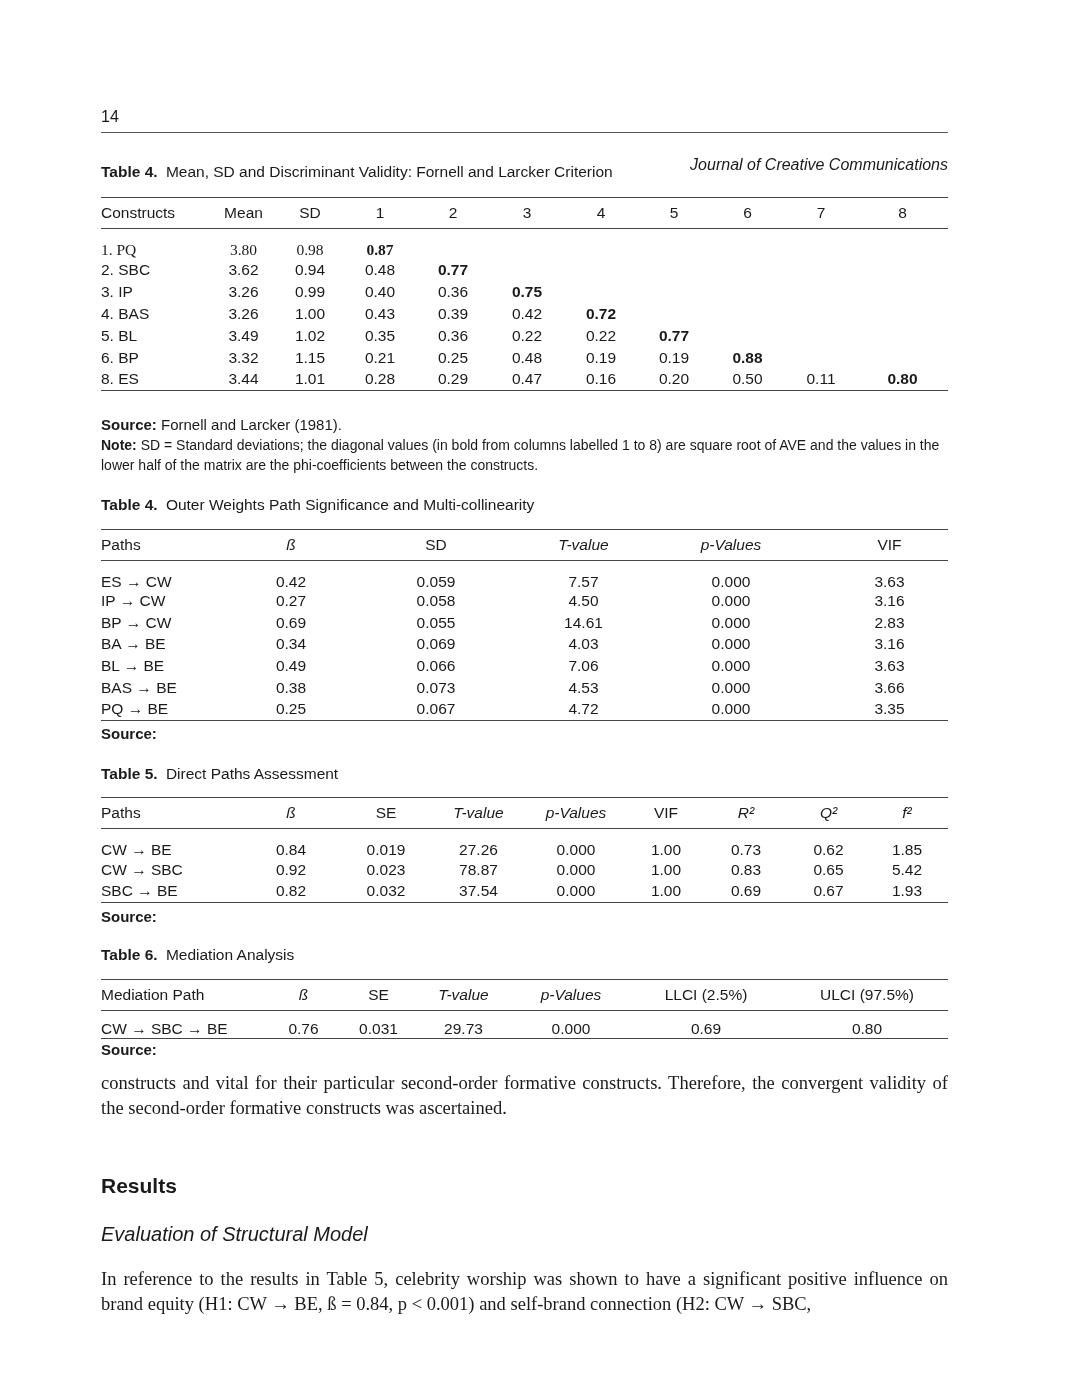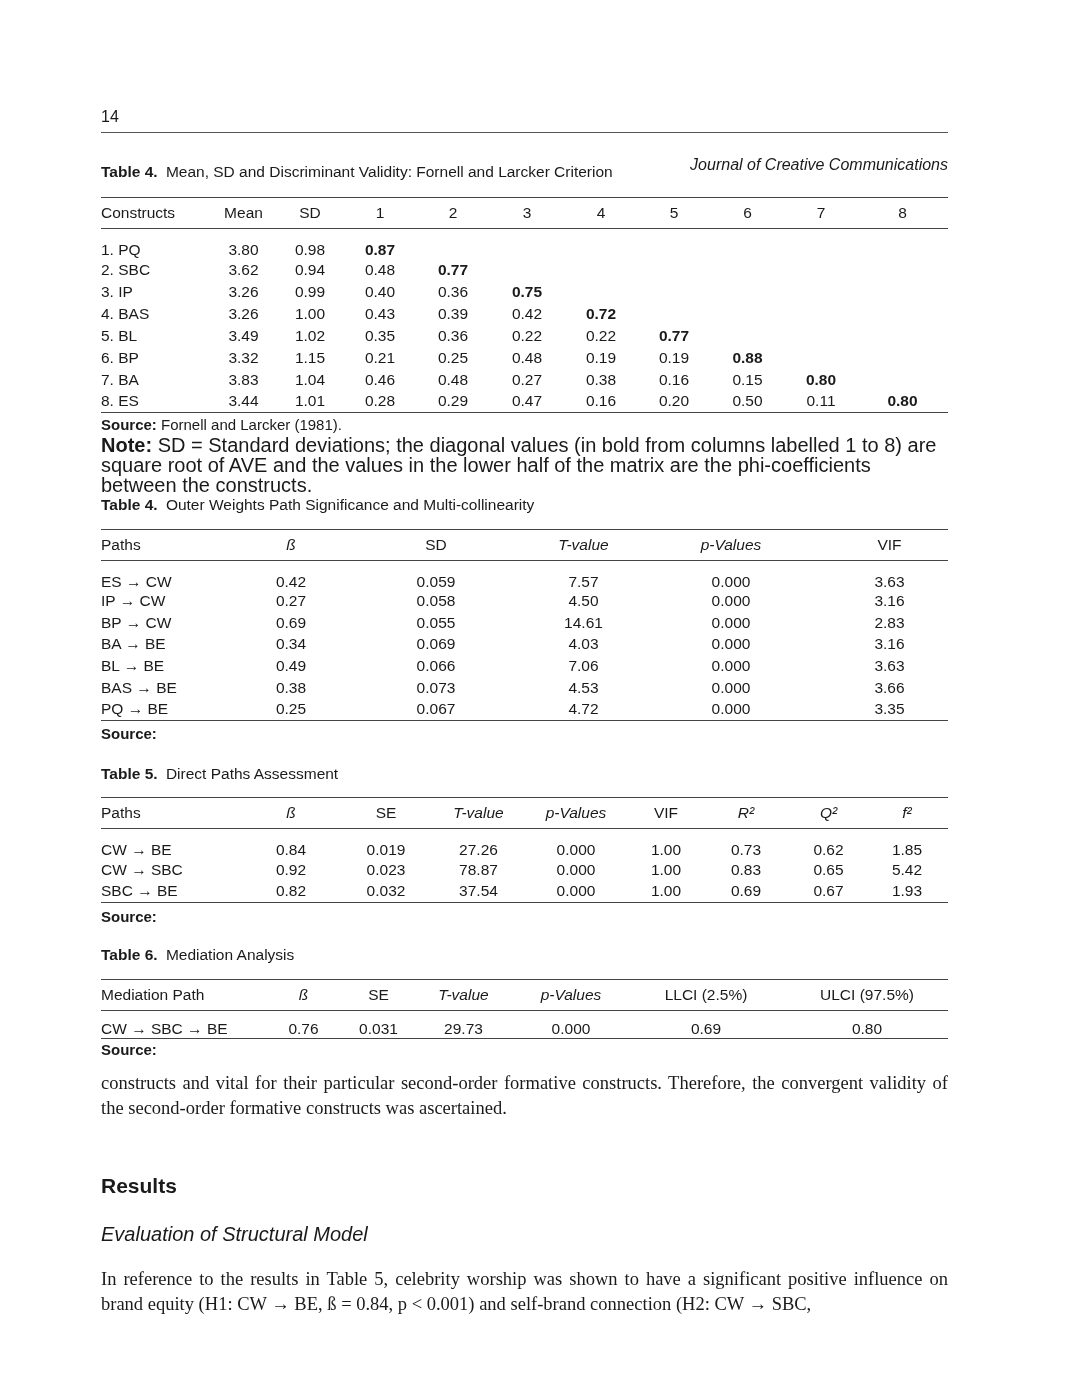--- a/index.html
+++ b/index.html
@@ -12,21 +12,21 @@
   .caption b { font-weight: bold; margin-right: 4px; }
   table { position: absolute; left: 0; width: 847px; border-collapse: collapse; font-size: 15.5px; }
   table.t thead tr th { font-weight: normal; border-top: 1.5px solid #444; border-bottom: 1.5px solid #444; padding: 0; height: 30px; }
   table.t tbody tr:last-child td { border-bottom: 1.5px solid #444; }
   td, th { padding: 0; text-align: center; }
   td.l, th.l { text-align: left; }
   .bold { font-weight: bold; }
   .it { font-style: italic; }
   .src { position: absolute; left: 0; font-size: 15px; }
   .src b { font-weight: bold; }
-  .note { position: absolute; left: 0; width: 847px; font-size: 20px; line-height: 20px; }
+  .note { position: absolute; left: 0; width: 847px; font-size: 14px; line-height: 20px; }
   .body-text { position: absolute; left: 0; width: 847px; font-family: "Liberation Serif", "DejaVu Serif", serif; font-size: 18.5px; line-height: 25px; text-align: justify; }
   .h-results { position: absolute; left: 0; top: 1174px; font-size: 21px; font-weight: bold; }
   .h-sub { position: absolute; left: 0; top: 1223px; font-size: 20px; font-style: italic; }
 </style>
 </head>
 <body>
 
 <div class="page">
 
   <div class="running-head">
@@ -61,21 +61,21 @@
           <th>2</th>
           <th>3</th>
           <th>4</th>
           <th>5</th>
           <th>6</th>
           <th>7</th>
           <th>8</th>
         </tr>
       </thead>
     <tbody id="t3-body">
-        <tr style="height: 30px;">
+        <tr style="height: 30px; font-family: Liberation Serif, serif;">
           <td class="l" style="vertical-align: bottom;">1. PQ</td>
           <td style="vertical-align: bottom;">3.80</td>
           <td style="vertical-align: bottom;">0.98</td>
           <td class="bold" style="vertical-align: bottom;">0.87</td>
           <td style="vertical-align: bottom;"></td>
           <td style="vertical-align: bottom;"></td>
           <td style="vertical-align: bottom;"></td>
           <td style="vertical-align: bottom;"></td>
           <td style="vertical-align: bottom;"></td>
           <td style="vertical-align: bottom;"></td>
@@ -137,33 +137,20 @@
           <td class="l">6. BP</td>
           <td>3.32</td>
           <td>1.15</td>
           <td>0.21</td>
           <td>0.25</td>
           <td>0.48</td>
           <td>0.19</td>
           <td>0.19</td>
           <td class="bold">0.88</td>
           <td></td>
-          <td></td>
-        </tr>
-        <tr style="height: 22px;">
-          <td class="l">7. BA</td>
-          <td>3.83</td>
-          <td>1.04</td>
-          <td>0.46</td>
-          <td>0.48</td>
-          <td>0.27</td>
-          <td>0.38</td>
-          <td>0.16</td>
-          <td>0.15</td>
-          <td class="bold">0.80</td>
           <td></td>
         </tr>
         <tr style="height: 22px;">
           <td class="l">8. ES</td>
           <td>3.44</td>
           <td>1.01</td>
           <td>0.28</td>
           <td>0.29</td>
           <td>0.47</td>
           <td>0.16</td>

